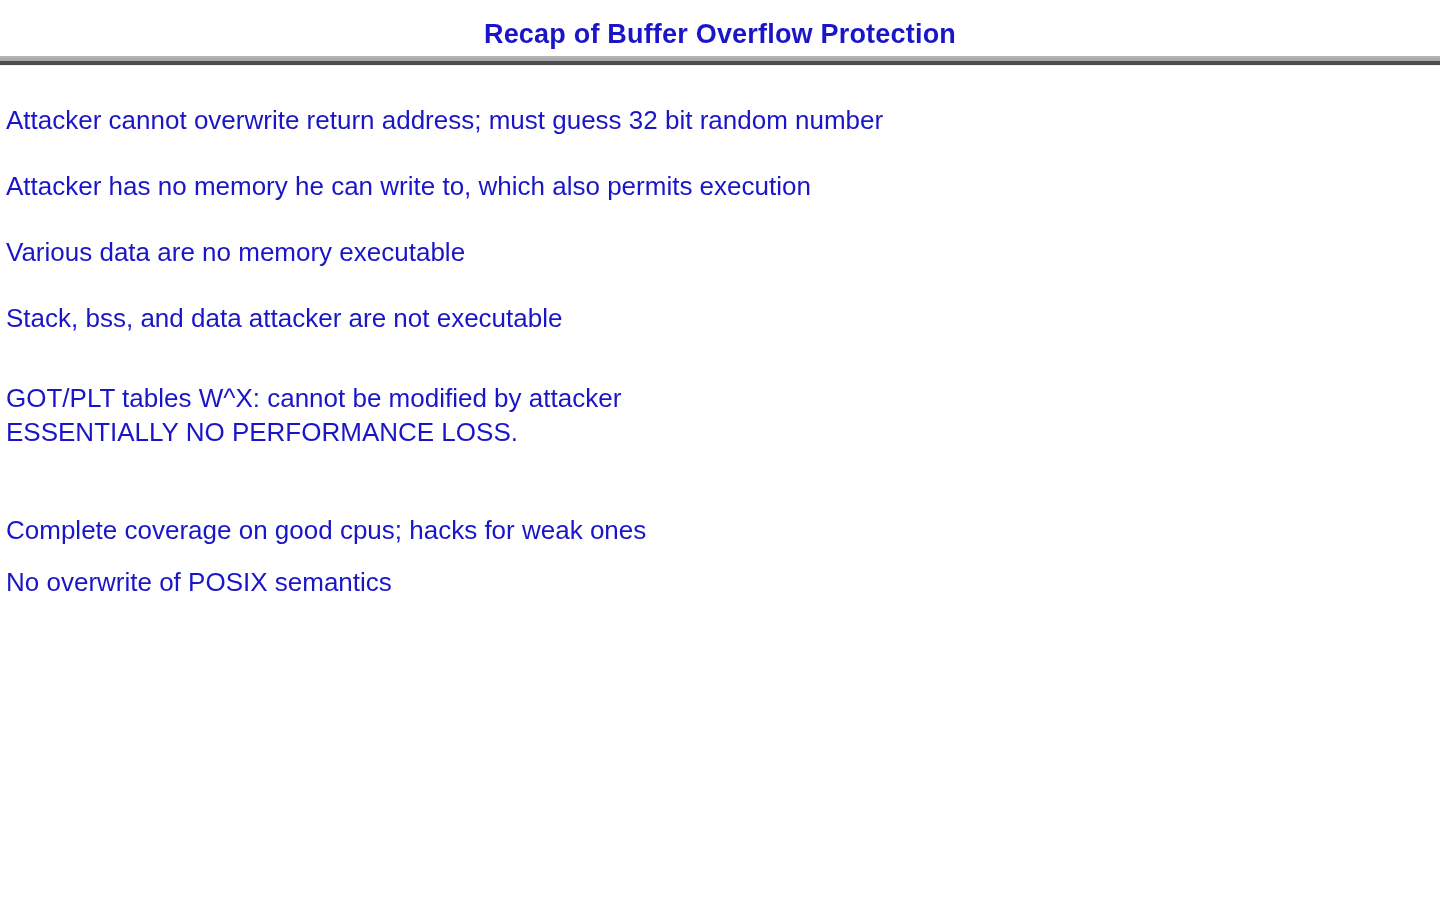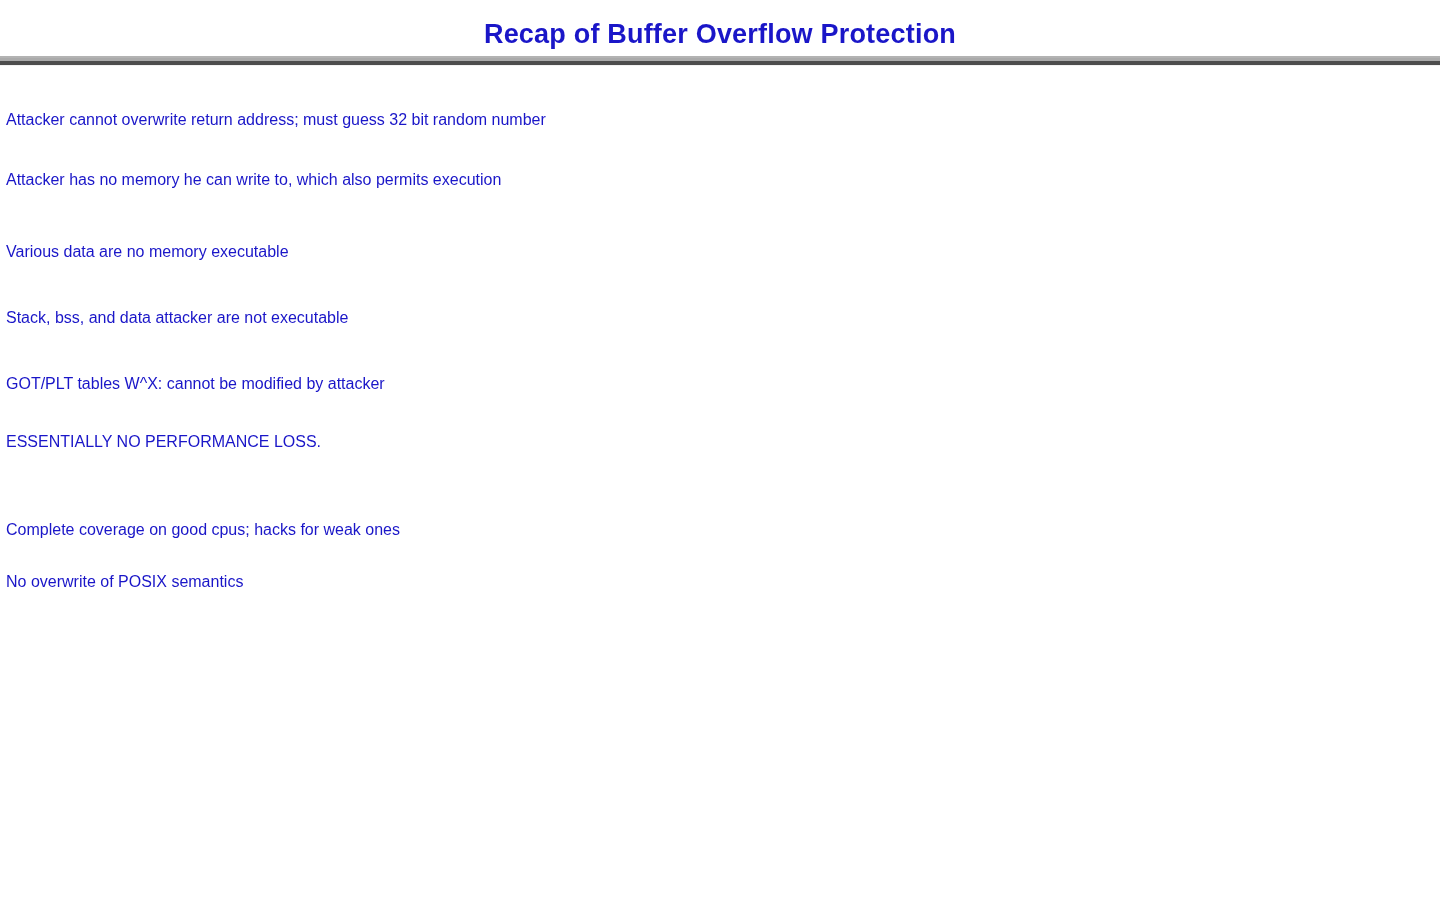--- a/index.html
+++ b/index.html
@@ -56,34 +56,34 @@
     left: 0;
     top: 66px;
     width: 1440px;
   }
   .body-line {
     position: absolute;
     left: 6px;
     color: #1a16c8;
     font-family: "Liberation Sans", sans-serif;
     font-weight: normal;
-    font-size: 16px;
+    font-size: 26px;
     line-height: 26px;
     white-space: nowrap;
   }
 </style>
 </head>
 <body>
 
 <h1 class="slide-title">Recap of Buffer Overflow Protection</h1>
 
 <hr class="title-rule">
 
 <div class="slide-body">
   <div class="body-line" style="top:41px">Attacker cannot overwrite return address; must guess 32 bit random number</div>
-  <div class="body-line" style="top:101px">Attacker has no memory he can write to, which also permits execution</div>
+  <div class="body-line" style="top:107px">Attacker has no memory he can write to, which also permits execution</div>
   <div class="body-line" style="top:173px">Various data are no memory executable</div>
   <div class="body-line" style="top:239px">Stack, bss, and data attacker are not executable</div>
-  <div class="body-line" style="top:305px">GOT/PLT tables W^X: cannot be modified by attacker</div>
-  <div class="body-line" style="top:363px">ESSENTIALLY NO PERFORMANCE LOSS.</div>
+  <div class="body-line" style="top:319px">GOT/PLT tables W^X: cannot be modified by attacker</div>
+  <div class="body-line" style="top:353px">ESSENTIALLY NO PERFORMANCE LOSS.</div>
   <div class="body-line" style="top:451px">Complete coverage on good cpus; hacks for weak ones</div>
   <div class="body-line" style="top:503px">No overwrite of POSIX semantics</div>
 </div>
 
 </body></html>

